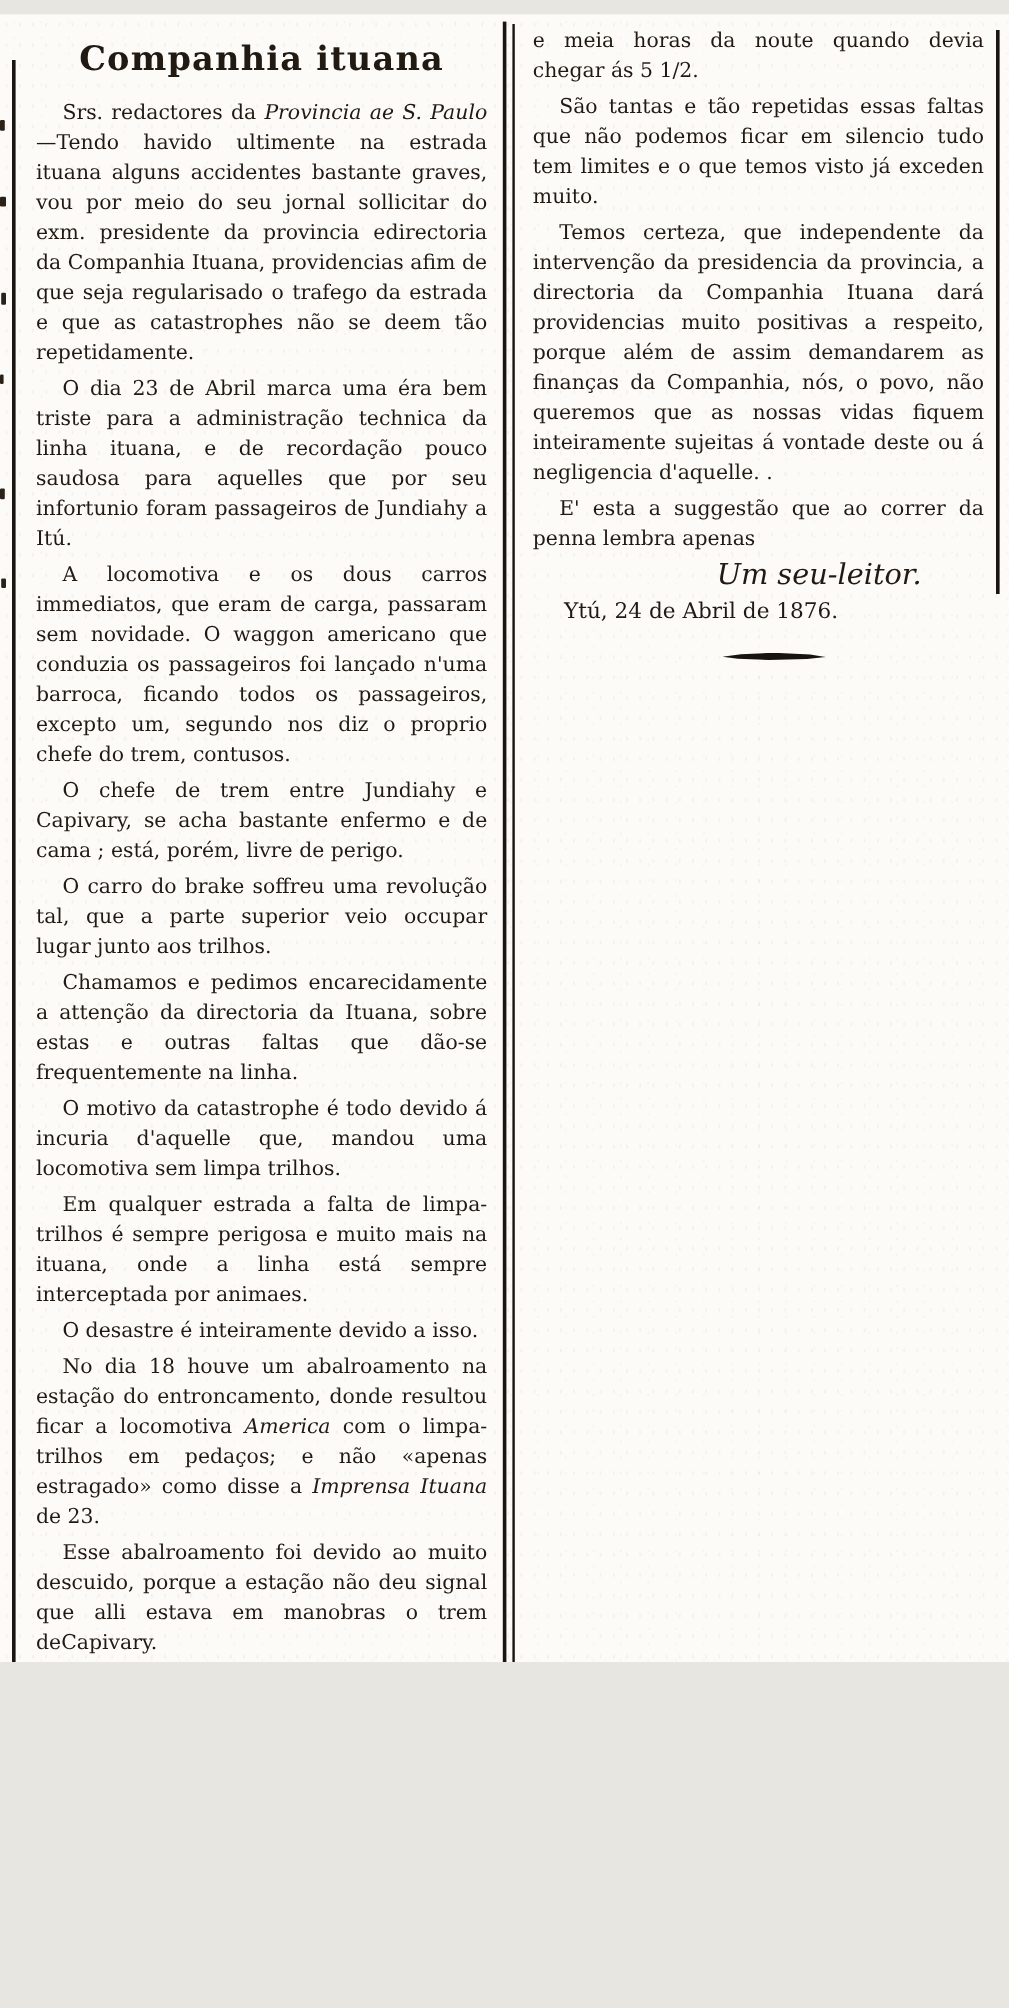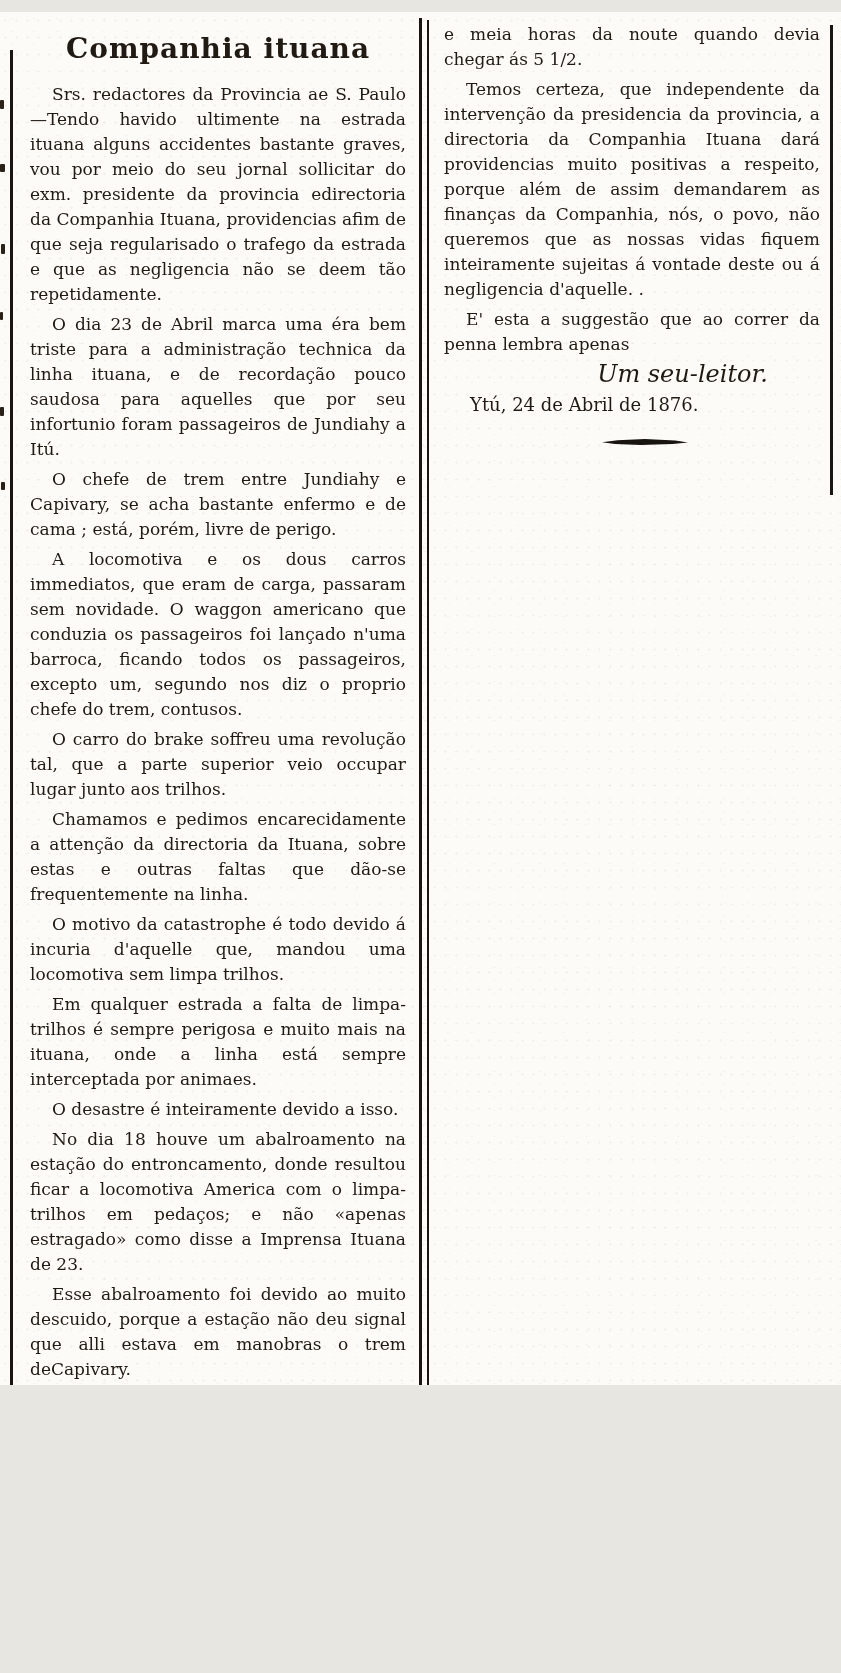--- a/index.html
+++ b/index.html
@@ -30,21 +30,21 @@
   .headline{
     text-align:center;font-weight:bold;font-size:28px;line-height:34px;
     margin:8px 0 16px;letter-spacing:1px;
   }
   p{
     margin:0 0 5px;font-size:17px;line-height:25px;
     text-align:justify;text-indent:22px;
   }
   .noindent{text-indent:0;}
   .bold{font-weight:normal;}
-  .it{}
+  .it{font-style:italic;}
   .signature{text-align:right;font-style:italic;font-size:24px;padding-right:52px;margin-top:4px;}
   .dateline{text-indent:26px;font-size:18px;margin-top:4px;}
   .flourish{
     width:86px;height:6px;background:#17130f;
     margin:22px 0 0 158px;
     clip-path:polygon(0 55%,18% 20%,50% 0,85% 25%,100% 60%,82% 85%,45% 100%,15% 82%);
   }
 </style>
 </head>
 <body>
@@ -60,40 +60,41 @@
   <div class="frag" style="left:0;top:152px;width:5px;height:8px;"></div>
   <div class="frag" style="left:1px;top:232px;width:4px;height:10px;"></div>
   <div class="frag" style="left:0;top:300px;width:3px;height:8px;"></div>
   <div class="frag" style="left:0;top:395px;width:4px;height:9px;"></div>
   <div class="frag" style="left:1px;top:470px;width:4px;height:8px;"></div>
   <div class="frag" style="left:0;top:1628px;width:6px;height:10px;"></div>
 
   <div class="col col-left">
     <div class="headline">Companhia ituana</div>
 
-    <p><span>Srs. redactores da </span><span class="it">Provincia ae S. Paulo</span><span> —Tendo havido ultimente na estrada ituana alguns accidentes bastante graves, vou por meio do seu jornal sollicitar do exm. presidente da provincia edirectoria da Companhia Ituana, providencias afim de que seja regularisado o trafego da estrada e que as negligencia não se deem tão repetidamente.</span></p>
+    <p><span>Srs. redactores da </span><span class="it">Provincia ae S. Paulo</span><span> —Tendo havido ultimente na estrada ituana alguns accidentes bastante graves, vou por meio do seu jornal sollicitar do exm. presidente da provincia edirectoria da Companhia Ituana, providencias afim de que seja regularisado o trafego da estrada e que as catastrophes não se deem tão repetidamente.</span></p>
 
     <p>O dia 23 de Abril marca uma éra bem triste para a administração technica da linha ituana, e de recordação pouco saudosa para aquelles que por seu infortunio foram passageiros de Jundiahy a Itú.</p>
+    <p>A locomotiva e os dous carros immediatos, que eram de carga, passaram sem novidade. O waggon americano que conduzia os passageiros foi lançado n'uma barroca, ficando todos os passageiros, excepto um, segundo nos diz o proprio chefe do trem, contusos.</p>
     <p>O chefe de trem entre Jundiahy e Capivary, se acha bastante enfermo e de cama ; está, porém, livre de perigo.</p>
-    <p>A locomotiva e os dous carros immediatos, que eram de carga, passaram sem novidade. O waggon americano que conduzia os passageiros foi lançado n'uma barroca, ficando todos os passageiros, excepto um, segundo nos diz o proprio chefe do trem, contusos.</p>
     <p>O carro do brake soffreu uma revolução tal, que a parte superior veio occupar lugar junto aos trilhos.</p>
     <p>Chamamos e pedimos encarecidamente a attenção da directoria da Ituana, sobre estas e outras faltas que dão-se frequentemente na linha.</p>
     <p>O motivo da catastrophe é todo devido á incuria d'aquelle que, mandou uma locomotiva sem limpa trilhos.</p>
     <p>Em qualquer estrada a falta de limpa-trilhos é sempre perigosa e muito mais na ituana, onde a linha está sempre interceptada por animaes.</p>
     <p>O desastre é inteiramente devido a isso.</p>
 
     <p><span>No dia 18 houve um abalroamento na estação do entroncamento, donde resultou ficar a locomotiva </span><span class="it">America</span><span> com o limpa-trilhos em pedaços; e não «apenas estragado» como disse a </span><span class="it">Imprensa Ituana</span><span> de 23.</span></p>
 
     <p>Esse abalroamento foi devido ao muito descuido, porque a estação não deu signal que alli estava em manobras o trem deCapivary.</p>
     <p>N'esse dia o trem chegou a Itú duas horas depois do horario.</p>
 
   </div>
 
   <div class="col col-right">
     <p class="noindent bold">e meia horas da noute quando devia chegar ás 5 1/2.</p>
+    <p>São tantas e tão repetidas essas faltas que não podemos ficar em silencio tudo tem limites e o que temos visto já exceden muito.</p>
     <p>Temos certeza, que independente da intervenção da presidencia da provincia, a directoria da Companhia Ituana dará providencias muito positivas a respeito, porque além de assim demandarem as finanças da Companhia, nós, o povo, não queremos que as nossas vidas fiquem inteiramente sujeitas á vontade deste ou á negligencia d'aquelle. .</p>
     <p>E' esta a suggestão que ao correr da penna lembra apenas</p>
     <p class="signature noindent">Um seu-leitor.</p>
     <p class="dateline">Ytú, 24 de Abril de 1876.</p>
     <div class="flourish"></div>
   </div>
 
 </div>
 
 </body></html>

